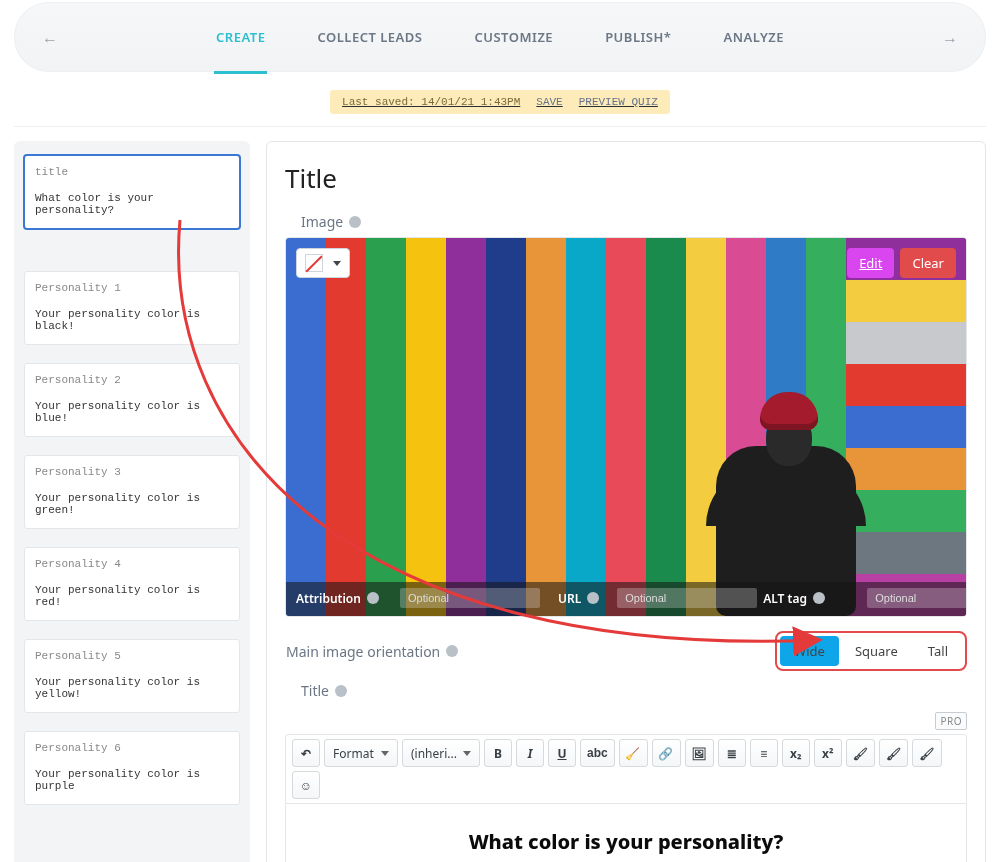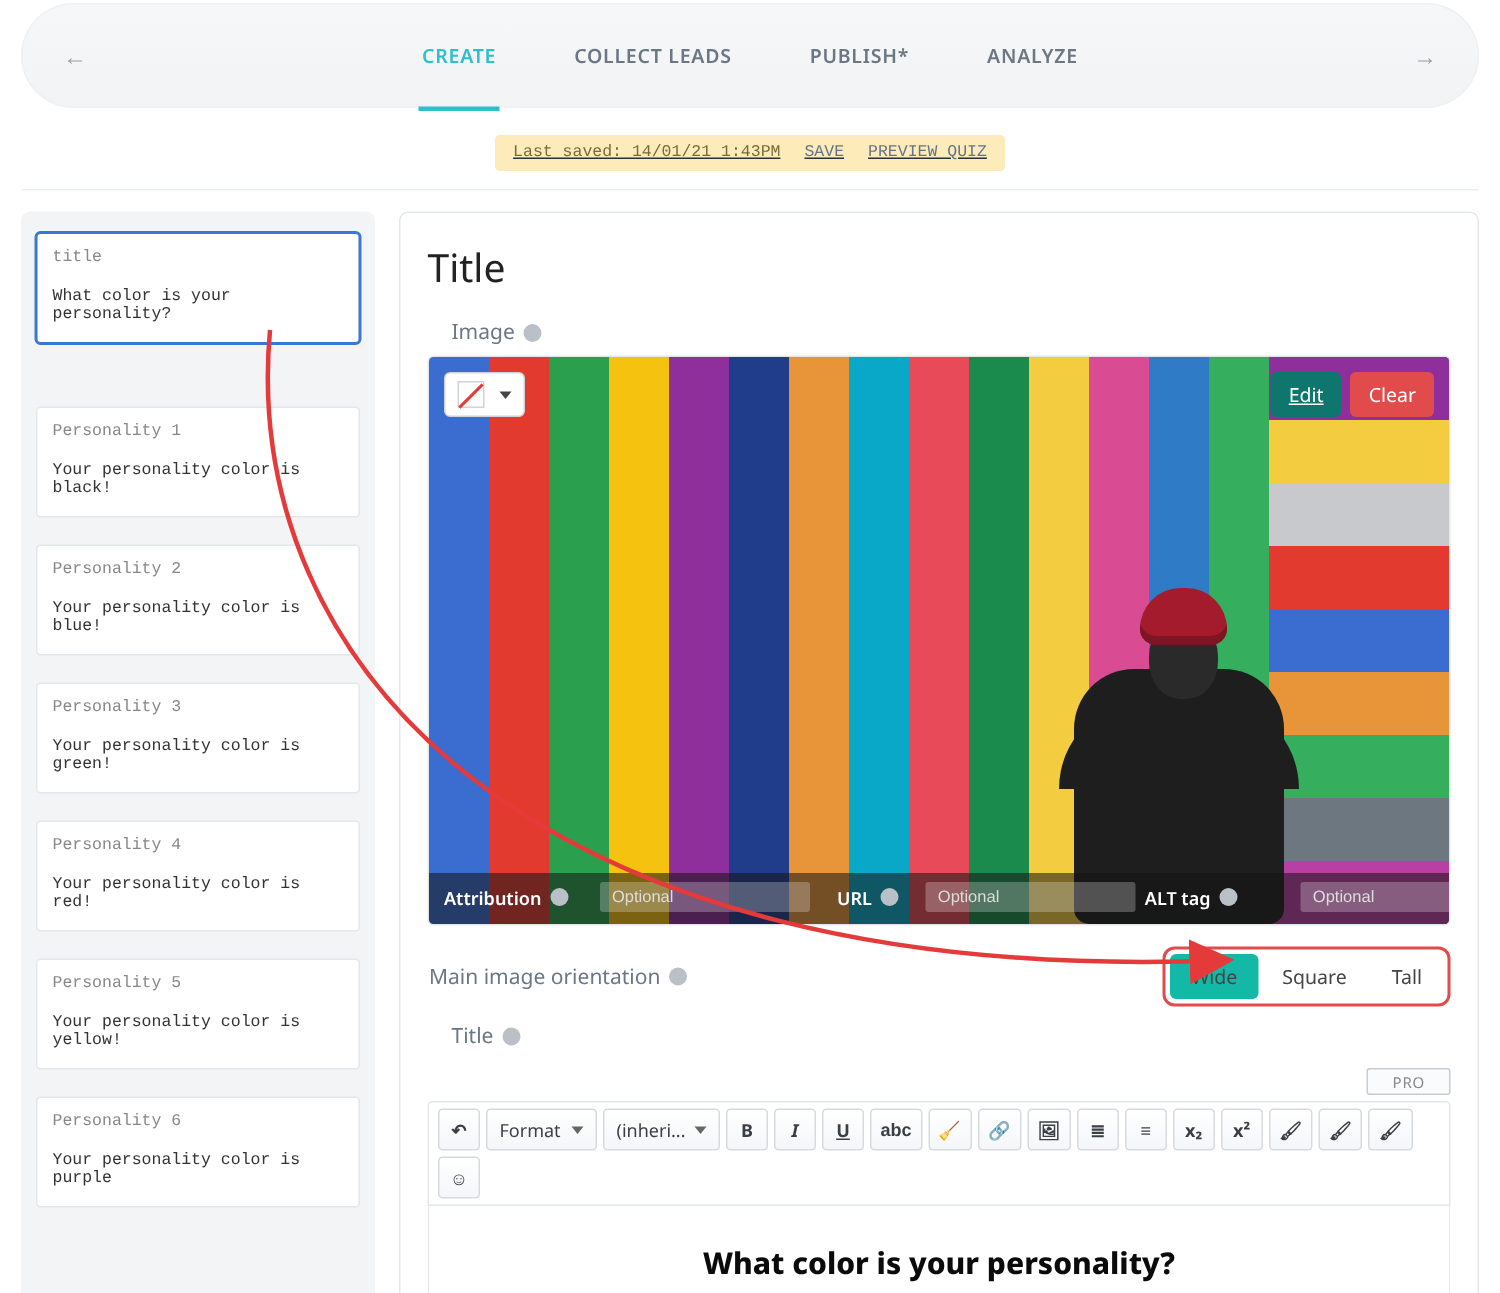--- a/index.html
+++ b/index.html
@@ -110,21 +110,21 @@
     width:54px;height:30px;background:#fff;border:1px solid #cfd4da;border-radius:4px;
     display:flex;align-items:center;justify-content:space-between;padding:0 8px;cursor:pointer;
   }
   .palette-btn .slash{width:18px;height:18px;border:1px solid #cfd4da;position:relative;background:#fff;}
   .palette-btn .slash::after{content:"";position:absolute;left:-3px;right:-3px;top:50%;height:2px;background:#e53a3a;transform:rotate(-45deg);}
   .palette-btn .caret{width:0;height:0;border-left:4px solid transparent;border-right:4px solid transparent;border-top:5px solid #444;}
   .image-btns{display:flex;gap:6px;}
   .btn{
     border:0;border-radius:4px;padding:6px 12px;font-size:13px;color:#fff;cursor:pointer;font-family:var(--sans);
   }
-  .btn-edit{background:#0f766e;text-decoration:underline;}
+  .btn-edit{background:#d946ef;text-decoration:underline;}
   .btn-clear{background:#e14b4b;}
   .image-bottom-fields{
     position:absolute;left:0;right:0;bottom:0;background:rgba(20,20,20,.55);color:#fff;
     padding:6px 10px 8px 10px;font-size:12px;
     display:flex;gap:6px;
   }
   .ib-row{display:flex;align-items:center;gap:18px;}
   .ib-label{font-weight:600;display:flex;align-items:center;gap:6px;min-width:86px;}
   .ib-input{
     background:rgba(255,255,255,.25);border:0;height:20px;width:140px;color:#eee;
@@ -134,23 +134,23 @@
   .orientation-row{
     display:flex;justify-content:space-between;align-items:center;margin-top:14px;
   }
   .orient-group{
     border:2px solid #e14b4b;border-radius:8px;padding:3px;display:flex;gap:2px;
     position:relative;
   }
   .seg-btn{
     border:0;background:transparent;padding:6px 14px;font-size:13px;color:#444;border-radius:4px;cursor:pointer;font-family:var(--sans);
   }
-  .seg-btn.active{background:#14b8a6;}
+  .seg-btn.active{background:#0ea5e9;}
   .pro-badge{
-    display:inline-block;font-size:10px;letter-spacing:.5px;color:#888;border:1px solid #c8ccd1;border-radius:2px;padding:1px 16px;margin-bottom:4px;background:#fafbfc;
+    display:inline-block;font-size:10px;letter-spacing:.5px;color:#888;border:1px solid #c8ccd1;border-radius:2px;padding:1px 4px;margin-bottom:4px;background:#fafbfc;
   }
   .pro-row{display:flex;justify-content:flex-end;margin-top:12px;}
   .editor-toolbar{
     border:1px solid var(--card-border);border-radius:3px 3px 0 0;background:#fff;
     display:flex;align-items:center;gap:4px;padding:4px 6px;flex-wrap:wrap;
   }
   .tbtn{
     height:28px;min-width:28px;border:1px solid #d5dade;border-radius:3px;background:linear-gradient(#fff,#f4f6f8);
     display:flex;align-items:center;justify-content:center;cursor:pointer;color:#3a3f46;font-size:12px;padding:0 6px;font-family:var(--sans);
   }
@@ -169,20 +169,21 @@
 </head>
 <body>
 
 <div class="page">
 
   <div class="tabs-bar">
     <span class="arrow">←</span>
     <div class="tabs-center">
       <div class="tab-link active">CREATE</div>
       <div class="tab-link">COLLECT LEADS</div>
+      <div class="tab-link">CUSTOMIZE</div>
       <div class="tab-link">PUBLISH*</div>
       <div class="tab-link">ANALYZE</div>
     </div>
     <span class="arrow">→</span>
   </div>
 
   <div class="save-bar">
     <div class="save-chip">
       <span>Last saved: 14/01/21 1:43PM</span>
       <span class="action">SAVE</span>

